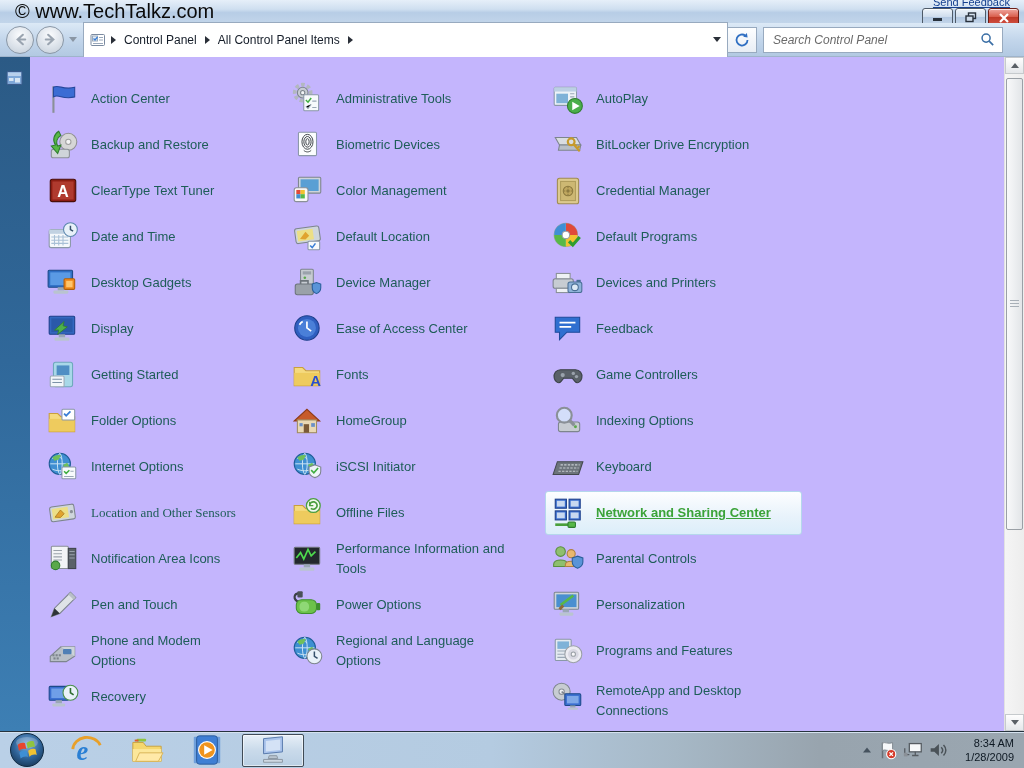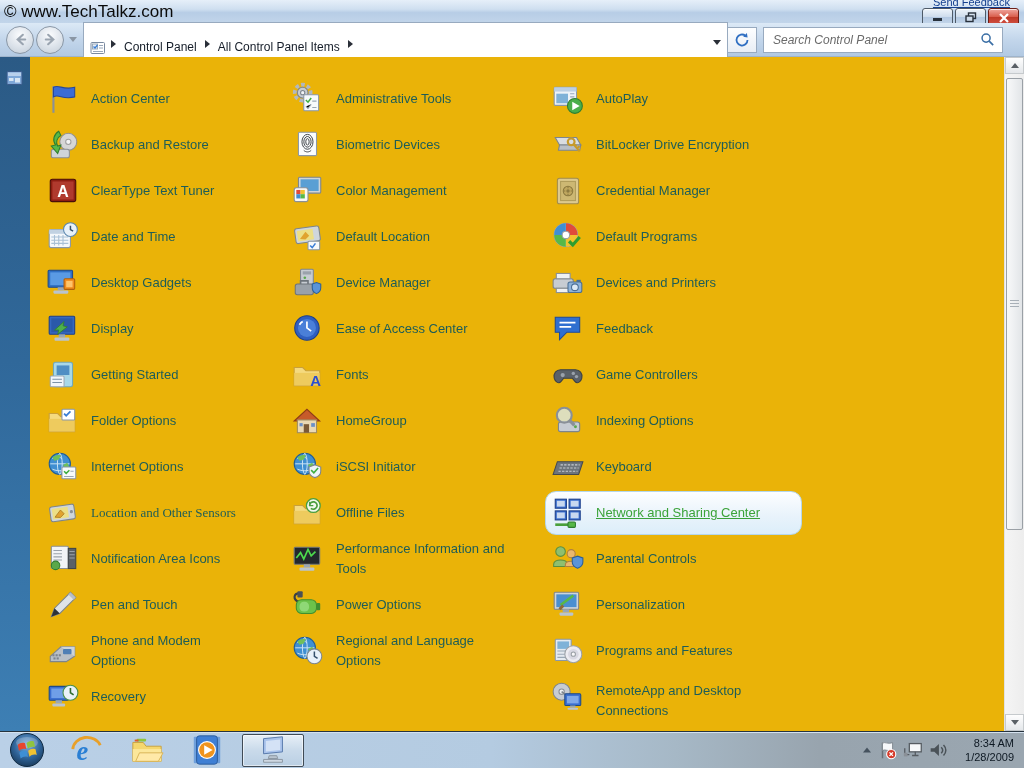--- a/index.html
+++ b/index.html
@@ -3,76 +3,76 @@
 <meta charset="utf-8">
 <style>
   html,body{margin:0;padding:0;}
   body{width:1024px;height:768px;position:relative;overflow:hidden;
        font-family:"Liberation Sans",sans-serif;background:#fff;}
 
   
   .titlebar{position:absolute;top:0;left:0;right:0;height:23px;
     background:linear-gradient(#e6eff9 0%,#cfdff0 40%,#b7cde6 55%,#c2d5ea 100%);
     border-bottom:1px solid #8fa8c8;display:flex;align-items:center;}
-  .win-title{margin-left:4px;font-size:17px;color:#0a0a0a;white-space:nowrap;}
+  .win-title{margin-left:15px;font-size:20px;color:#0a0a0a;white-space:nowrap;}
   .title-right{margin-left:auto;display:flex;align-items:flex-end;flex-direction:column;}
   .feedback-link{font-size:11px;color:#15408f;text-decoration:underline;margin-right:14px;cursor:pointer;}
   .winbtns{display:flex;gap:2px;margin-right:5px;}
   .wbtn{width:29px;height:17px;border:1px solid #4e5a68;border-radius:3px;
     display:flex;align-items:center;justify-content:center;
     background:linear-gradient(#eef4fa 0%,#cfdded 45%,#b4c9e2 50%,#c8d9ec 100%);
     box-shadow:inset 0 1px 0 rgba(255,255,255,.7);cursor:pointer;}
   .wbtn.close{background:linear-gradient(#f0a8a0 0%,#d95f4e 45%,#c03a28 50%,#d4564a 100%);border-color:#6e2018;}
 
   
   .navbar{position:absolute;top:23px;left:0;right:0;height:33px;
     background:linear-gradient(#dce9f6,#c3d6eb 50%,#b2c9e2);
     border-bottom:1px solid #9fb4cb;display:flex;align-items:center;}
   .navcircle{width:26px;height:26px;border-radius:50%;border:1px solid #8a97a6;flex:0 0 26px;
     background:radial-gradient(circle at 50% 32%,#fbfcfe,#d9e0e8 60%,#c2ccd6);
     display:flex;align-items:center;justify-content:center;cursor:pointer;}
   .navcircle.first{margin-left:6px;} .navcircle+.navcircle{margin-left:2px;}
   .nav-chevron{width:0;height:0;border-left:4px solid transparent;border-right:4px solid transparent;
     border-top:5px solid #8a96a4;margin:0 6px 0 5px;cursor:pointer;}
-  .addressbar{height:24px;background:#fff;border:1px solid #98aabf;display:flex;align-items:flex-start;
+  .addressbar{height:24px;background:#fff;border:1px solid #98aabf;display:flex;align-items:center;
     padding:17px 6px;width:645px;box-sizing:border-box;cursor:pointer;}
   .addr-icon{display:flex;margin-right:3px;}
   .crumb{font-size:12px;color:#141c28;padding:0 6px;white-space:nowrap;cursor:pointer;}
   .csep{width:0;height:0;border-top:4px solid transparent;border-bottom:4px solid transparent;
     border-left:5px solid #2a2f38;margin:0 2px;}
   .addr-dd{margin-left:auto;width:0;height:0;border-left:4px solid transparent;
     border-right:4px solid transparent;border-top:5px solid #2a2f38;cursor:pointer;}
   .refreshbtn{width:29px;height:26px;box-sizing:border-box;border:1px solid #98aabf;border-left:none;
     background:linear-gradient(#fdfeff,#e8eef5);display:flex;align-items:center;justify-content:center;cursor:pointer;}
   .searchbox{height:26px;width:240px;box-sizing:border-box;background:#fff;border:1px solid #98aabf;
     display:flex;align-items:center;padding:0 7px;margin-left:6px;}
   .search-input{border:none;outline:none;flex:1;font-size:12px;font-style:italic;color:#737373;
     font-family:"Liberation Sans",sans-serif;background:transparent;min-width:0;}
   .search-input::placeholder{font-style:italic;color:#6a6a6a;opacity:1;}
   .search-icon{display:flex;margin-left:4px;}
 
   
-  .content{position:absolute;top:57px;bottom:37px;left:0;right:0;background:#eab308;}
+  .content{position:absolute;top:57px;bottom:37px;left:0;right:0;background:#c4b5fd;}
   .desktop-strip{position:absolute;left:0;top:0;bottom:0;width:30px;
     background:linear-gradient(180deg,#2b5a85,#30689a 45%,#3d7fb4);}
   .strip-icon{position:absolute;top:13px;left:6px;cursor:pointer;}
 
   .items{position:absolute;left:46px;top:19px;display:flex;}
   .col{display:flex;flex-direction:column;}
   .col:nth-child(1){width:245px;}
   .col:nth-child(2){width:260px;}
   .col:nth-child(3){width:262px;}
   .item{display:flex;align-items:center;height:46px;gap:11px;}
   .item-icon{width:34px;height:34px;flex:0 0 34px;display:flex;align-items:center;justify-content:center;}
   .item-label{font-size:13px;line-height:20px;max-width:195px;
     color:var(--item-link,#1e5d58);cursor:pointer;}
-  .item.selected{border:1px solid var(--selected-border,#b5d7ec);border-radius:11px;
+  .item.selected{border:1px solid var(--selected-border,#b5d7ec);border-radius:3px;
     background:linear-gradient(180deg,#fdfeff,#e9f3fb 55%,#dceefa);
     width:257px;box-sizing:border-box;padding-left:5px;margin-left:-6px;
-    height:44px;margin-top:1px;margin-bottom:1px;}
+    height:44px;margin-top:1px;margin-bottom:1px;font-weight:bold;}
   .item.selected .item-label{color:var(--selected-link,#3ba339);text-decoration:underline;}
 
   
   .scrollbar{position:absolute;top:0;bottom:0;right:0;width:19px;
     background:linear-gradient(90deg,#f5f5f5,#ededed);border-left:1px solid #e2e2e2;}
   .sb-btn{position:absolute;left:0;right:0;height:17px;box-sizing:border-box;
     background:linear-gradient(180deg,#fefefe,#e4e7ea);border:1px solid #c6cacd;
     display:flex;align-items:center;justify-content:center;cursor:pointer;}
   .sb-btn.top{top:0;} .sb-btn.bottom{bottom:0;}
   .tri-up{width:0;height:0;border-left:4px solid transparent;border-right:4px solid transparent;

